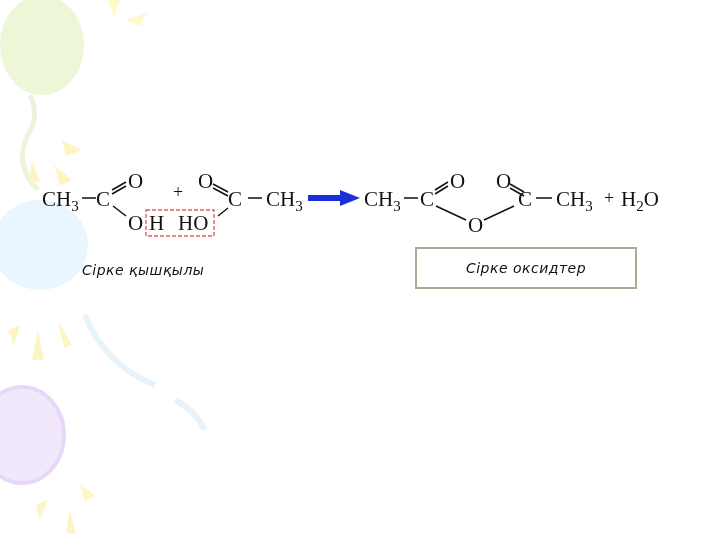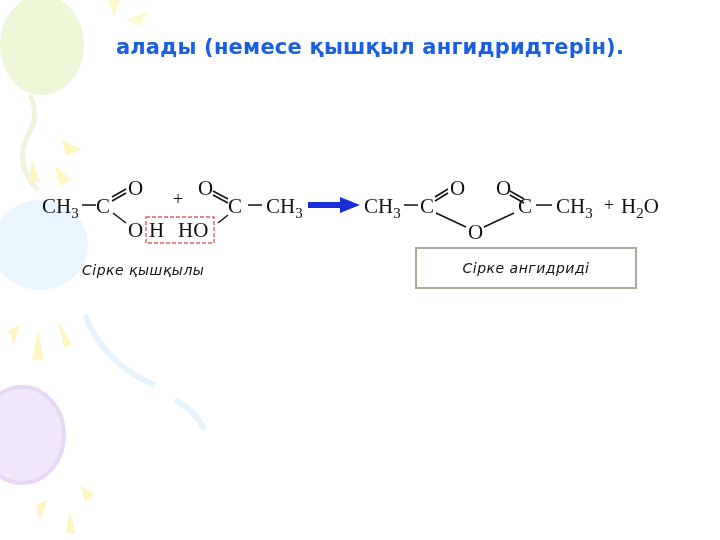--- a/index.html
+++ b/index.html
@@ -8,21 +8,21 @@
       background: #ffffff; position: relative;
       font-family: "DejaVu Sans", sans-serif;
     }
     .bg-deco { position: absolute; left: 0; top: 0; width: 720px; height: 540px; pointer-events: none; }
     .title {
       position: absolute; left: 50px; top: 32px; width: 640px;
       text-align: center; color: #1a5fe0; font-weight: bold;
       font-size: 21px; line-height: 31px; letter-spacing: 0.2px;
     }
     .equation {
-      position: absolute; left: 38px; top: 175px; width: 640px; height: 72px;
+      position: absolute; left: 38px; top: 168px; width: 640px; height: 72px;
       font-family: "Liberation Serif", serif; color: #be185d;
     }
     .equation svg { display: block; }
     .label-left {
       position: absolute; left: 82px; top: 262px;
       font-style: italic; font-size: 14px; color: #111; letter-spacing: 0.5px; text-align: center;
     }
     .label-box {
       position: absolute; left: 415px; top: 247px; width: 218px; height: 38px;
       border: 2px solid #a9ab98; background: #fff;
@@ -51,21 +51,20 @@
   <polygon points="38,330 44,360 32,360" fill="#fdf6c4"></polygon>
   <polygon points="58,320 72,345 64,348" fill="#fdf6c4"></polygon>
 
   <ellipse cx="22" cy="435" rx="42" ry="48" fill="#f2e8fb" stroke="#e8d8f8" stroke-width="4"></ellipse>
   <polygon points="80,485 95,495 85,502" fill="#fdf6c4"></polygon>
   <polygon points="48,500 40,520 36,505" fill="#fdf6c4"></polygon>
   <polygon points="70,510 76,535 66,532" fill="#fdf6c4"></polygon>
 </svg>
 
 <div class="title">
-  <div>алады (немесе қышқыл ангидридтерін).</div>
 </div>
 
 <div class="equation">
   <svg width="640" height="72" viewBox="0 0 640 72" font-family="Liberation Serif, serif" font-size="21" fill="#111">
 
     <g>
       <text x="4" y="38"><tspan>CH</tspan><tspan font-size="15" dy="5">3</tspan></text>
       <line x1="44" y1="30" x2="58" y2="30" stroke="#111" stroke-width="1.5"></line>
       <text x="58" y="38">C</text>
       <line x1="74" y1="22" x2="88" y2="14" stroke="#111" stroke-width="1.5"></line>
@@ -113,14 +112,14 @@
       <text x="518" y="38"><tspan>CH</tspan><tspan font-size="15" dy="5">3</tspan></text>
     </g>
     <text x="566" y="36" font-size="18">+</text>
     <text x="583" y="38"><tspan>H</tspan><tspan font-size="15" dy="5">2</tspan><tspan dy="-5">O</tspan></text>
   </svg>
 </div>
 
 <div class="label-left">Сірке қышқылы</div>
 
 <div class="label-box">
-  <span>Сірке ангидриді</span>
+  <span>Сірке оксидтер</span>
 </div>
 
 </body></html>

